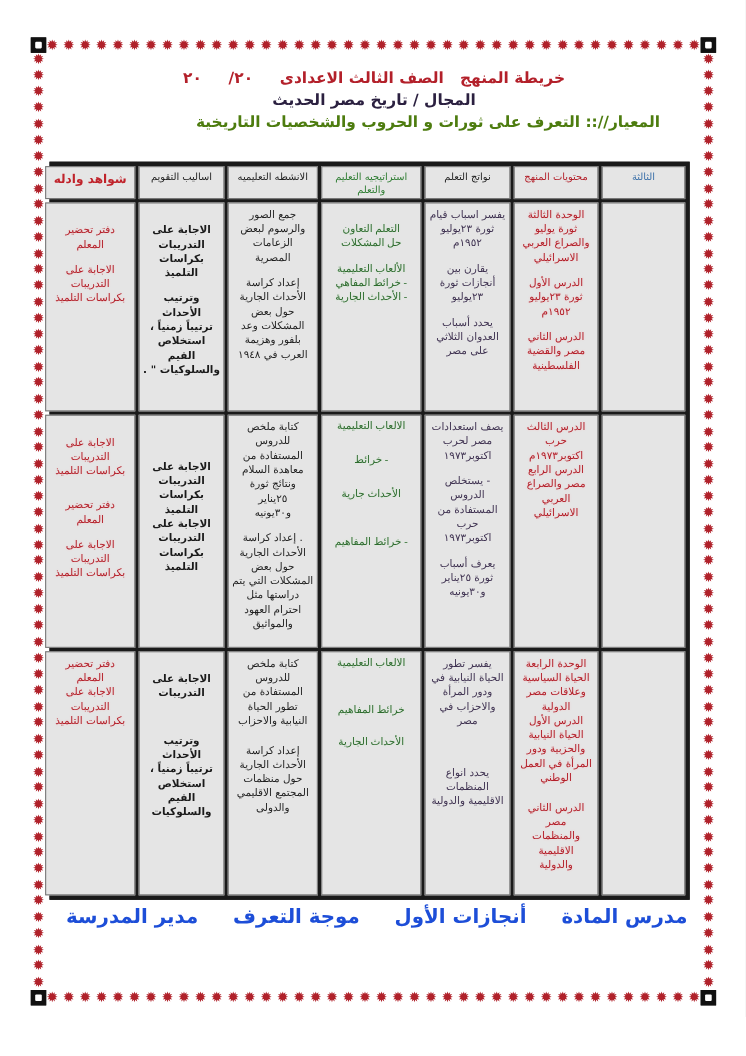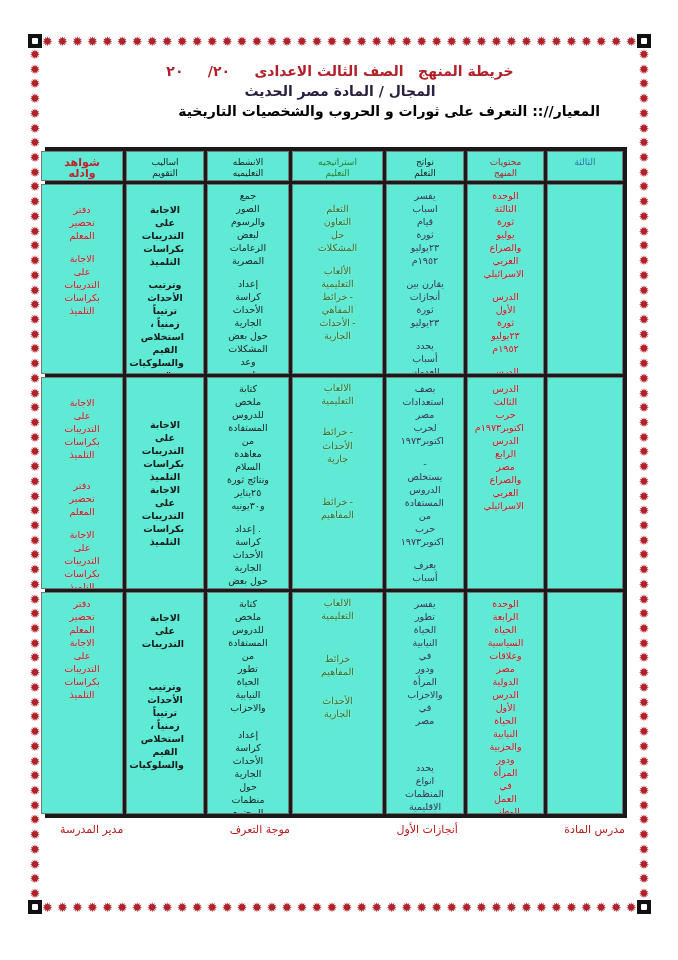--- a/index.html
+++ b/index.html
@@ -15,42 +15,42 @@
   .border-right { right: 0; }
   .star { color: #b0212a; font-size: 13px; line-height: 13px; font-weight: bold; }
   .corner { position: absolute; width: 14px; height: 14px; background: #111; border: 2px solid #111; }
   .corner::after { content: ""; position: absolute; left: 2px; top: 2px; width: 6px; height: 6px; background: #fff; border-radius: 1px; }
   .corner.tl { left: 0; top: 0; } .corner.tr { right: 0; top: 0; }
   .corner.bl { left: 0; bottom: 0; } .corner.br { right: 0; bottom: 0; }
 
   .header { position: absolute; left: 40px; width: 600px; top: 62px; direction: rtl; text-align: center; }
   .title-line { font-family: "DejaVu Sans", sans-serif; font-weight: bold; color: #b3202a; font-size: 14px; line-height: 18px; white-space: pre; }
   .sub-line { color: #2b2040; font-weight: bold; font-size: 14px; line-height: 18px; margin-top: 2px; }
-  .standard-line { color: #000000; font-weight: bold; font-size: 14px; line-height: 18px; margin-top: 2px; padding-right: 40px; text-align: right; }
+  .standard-line { color: #4d7c0f; font-weight: bold; font-size: 14px; line-height: 18px; margin-top: 2px; padding-right: 40px; text-align: right; }
 
   .table { position: absolute; left: 45px; top: 147px; width: 582px; height: 671px; border: 4px solid #1a1a1a; background: #1a1a1a; direction: rtl; display: grid;
     grid-template-columns: 76px 77px 78px 91px 82px 78px 82px;
     grid-template-rows: 30px 190px 212px 222px; gap: 3px; padding: 0; }
-  .cell { background: #5eead4; font-size: 9.5px; line-height: 13px; text-align: center; padding: 4px 19px; overflow: hidden; border: 1px solid #777; }
+  .cell { background: #e5e5e5; font-size: 9.5px; line-height: 13px; text-align: center; padding: 4px 3px; overflow: hidden; border: 1px solid #777; }
   .hcell { display: flex; align-items: flex-start; justify-content: center; font-size: 9px; line-height: 11px; padding-top: 5px; color: #222; }
   .hcell.blue { color: #3a6fa8; }
   .hcell.red { color: #b3202a; }
   .hcell.green { color: #2e7d32; }
   .hcell.redbig { color: #c0232b; font-weight: bold; font-size: 11px; }
   .para { margin-bottom: 10px; white-space: pre-line; }
   .red-text { color: #b3202a; text-shadow: 0 0 2px #f3c7c9; }
   .green-text { color: #2e6b2f; text-shadow: 0 0 2px #d3ecd0; font-family: Liberation Serif, serif; }
   .purple-text { color: #3f3251; }
   .dark-text { color: #1a1a1a; font-weight: bold; }
   .act-text { color: #1f1f1f; }
   .cell.top-start { padding-top: 18px; }
   .cell.mid-start { padding-top: 40px; }
 
   .signatures { position: absolute; left: 60px; width: 565px; top: 823px; direction: rtl; display: flex; justify-content: space-between; }
-  .sig { font-weight: normal; font-size: 11px; color: #b91c1c; }
+  .sig { font-weight: bold; font-size: 18px; color: #1d4ed8; }
 </style>
 </head>
 <body>
 
 <div class="frame">
   <div class="corner tl"></div>
   <div class="corner tr"></div>
   <div class="corner bl"></div>
   <div class="corner br"></div>
   <div class="border-top" id="bt">
@@ -254,21 +254,21 @@
       <span class="star">✹</span>
       <span class="star">✹</span>
       <span class="star">✹</span>
       <span class="star">✹</span>
       <span class="star">✹</span>
     </div>
 </div>
 
 <div class="header">
   <div class="title-line">خريطة المنهج   الصف الثالث الاعدادى     ٢٠/     ٢٠</div>
-  <div class="sub-line">المجال / المادة مصر الحديث</div>
+  <div class="sub-line">المجال / تاريخ مصر الحديث</div>
   <div class="standard-line">المعيار//:: التعرف على ثورات و الحروب والشخصيات التاريخية</div>
 </div>
 
 <div class="table">
 
   <div class="cell hcell blue">الثالثة</div>
   <div class="cell hcell red">محتويات المنهج</div>
   <div class="cell hcell">نواتج التعلم</div>
   <div class="cell hcell green">استراتيجيه التعليم والتعلم</div>
   <div class="cell hcell">الانشطه التعليميه</div>
@@ -353,21 +353,21 @@
 الدروس
 المستفادة من
 حرب
 اكتوبر١٩٧٣</div>
     <div class="para">يعرف أسباب
 ثورة ٢٥يناير
 و٣٠يونيه</div>
   </div>
   <div class="cell green-text">
     <div class="para" style="margin-bottom:18px">الالعاب التعليمية</div>
-    <div class="para" style="margin-bottom:1px">- خرائط</div>
+    <div class="para" style="margin-bottom:18px">- خرائط</div>
     <div class="para" style="margin-bottom:30px">الأحداث جارية</div>
     <div class="para">- خرائط المفاهيم</div>
   </div>
   <div class="cell act-text">
     <div class="para">كتابة ملخص
 للدروس
 المستفادة من
 معاهدة السلام
 ونتائج ثورة
 ٢٥يناير

